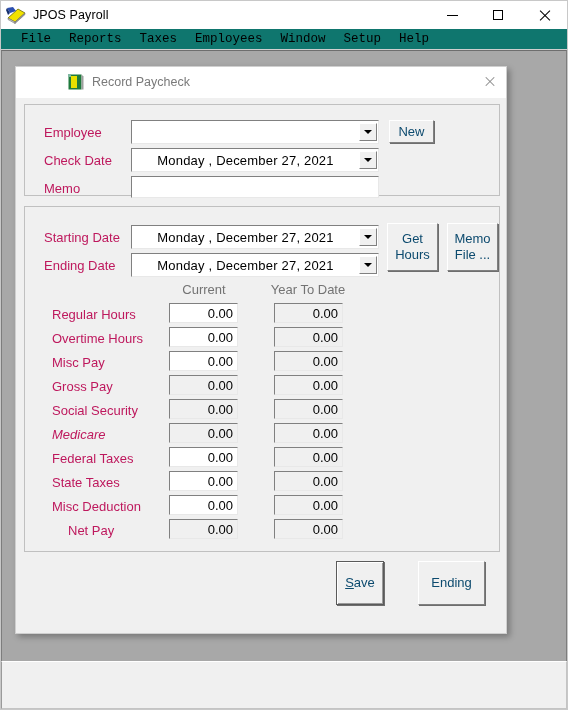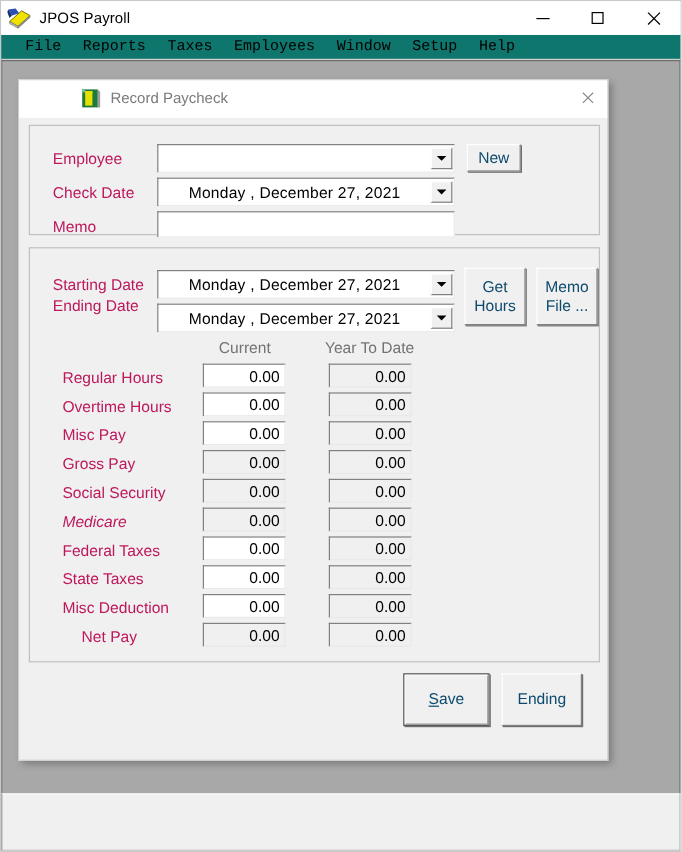--- a/index.html
+++ b/index.html
@@ -409,21 +409,21 @@
         <div class="groupbox" id="group-detail"></div>
 
         <div class="lbl" style="left:28px; top:132px;">Starting Date</div>
         <div class="combo" style="left:115px; top:127px; width:248px; height:24px;">
           <span class="combo-text centered">Monday    , December 27, 2021</span>
           <span class="combo-btn">
             <span class="arrow-down"></span>
           </span>
         </div>
 
-        <div class="lbl" style="left:28px; top:149px;">Ending Date</div>
+        <div class="lbl" style="left:28px; top:160px;">Ending Date</div>
         <div class="combo" style="left:115px; top:155px; width:248px; height:24px;">
           <span class="combo-text centered">Monday    , December 27, 2021</span>
           <span class="combo-btn">
             <span class="arrow-down"></span>
           </span>
         </div>
 
         <button class="btn" style="left:371px; top:125px; width:51px; height:48px;">
           <span>Get</span>
           <span>Hours</span>
@@ -462,21 +462,21 @@
             <input class="field num" value="0.00" style="left: 153px; top: 373px; width: 69px; height: 20px;">
             <input class="field num readonly" readonly="" value="0.00" style="left: 258px; top: 373px; width: 69px; height: 20px;">
             <div class="lbl" style="left: 36px; top: 401px;">Misc Deduction</div>
             <input class="field num" value="0.00" style="left: 153px; top: 397px; width: 69px; height: 20px;">
             <input class="field num readonly" readonly="" value="0.00" style="left: 258px; top: 397px; width: 69px; height: 20px;">
             <div class="lbl" style="left: 52px; top: 425px;">Net Pay</div>
             <input class="field num readonly" readonly="" value="0.00" style="left: 153px; top: 421px; width: 69px; height: 20px;">
             <input class="field num readonly" readonly="" value="0.00" style="left: 258px; top: 421px; width: 69px; height: 20px;">
           </div>
 
-        <button class="btn default" style="left:320px; top:463px; width:72px; height:44px;">
+        <button class="btn default" style="left:320px; top:463px; width:48px; height:44px;">
           <span><span class="accel">S</span><span>ave</span></span>
         </button>
         <button class="btn" style="left:402px; top:463px; width:67px; height:44px;">Ending</button>
 
       </div>
     </div>
   </div>
 
   <div class="statusbar"></div>
 

